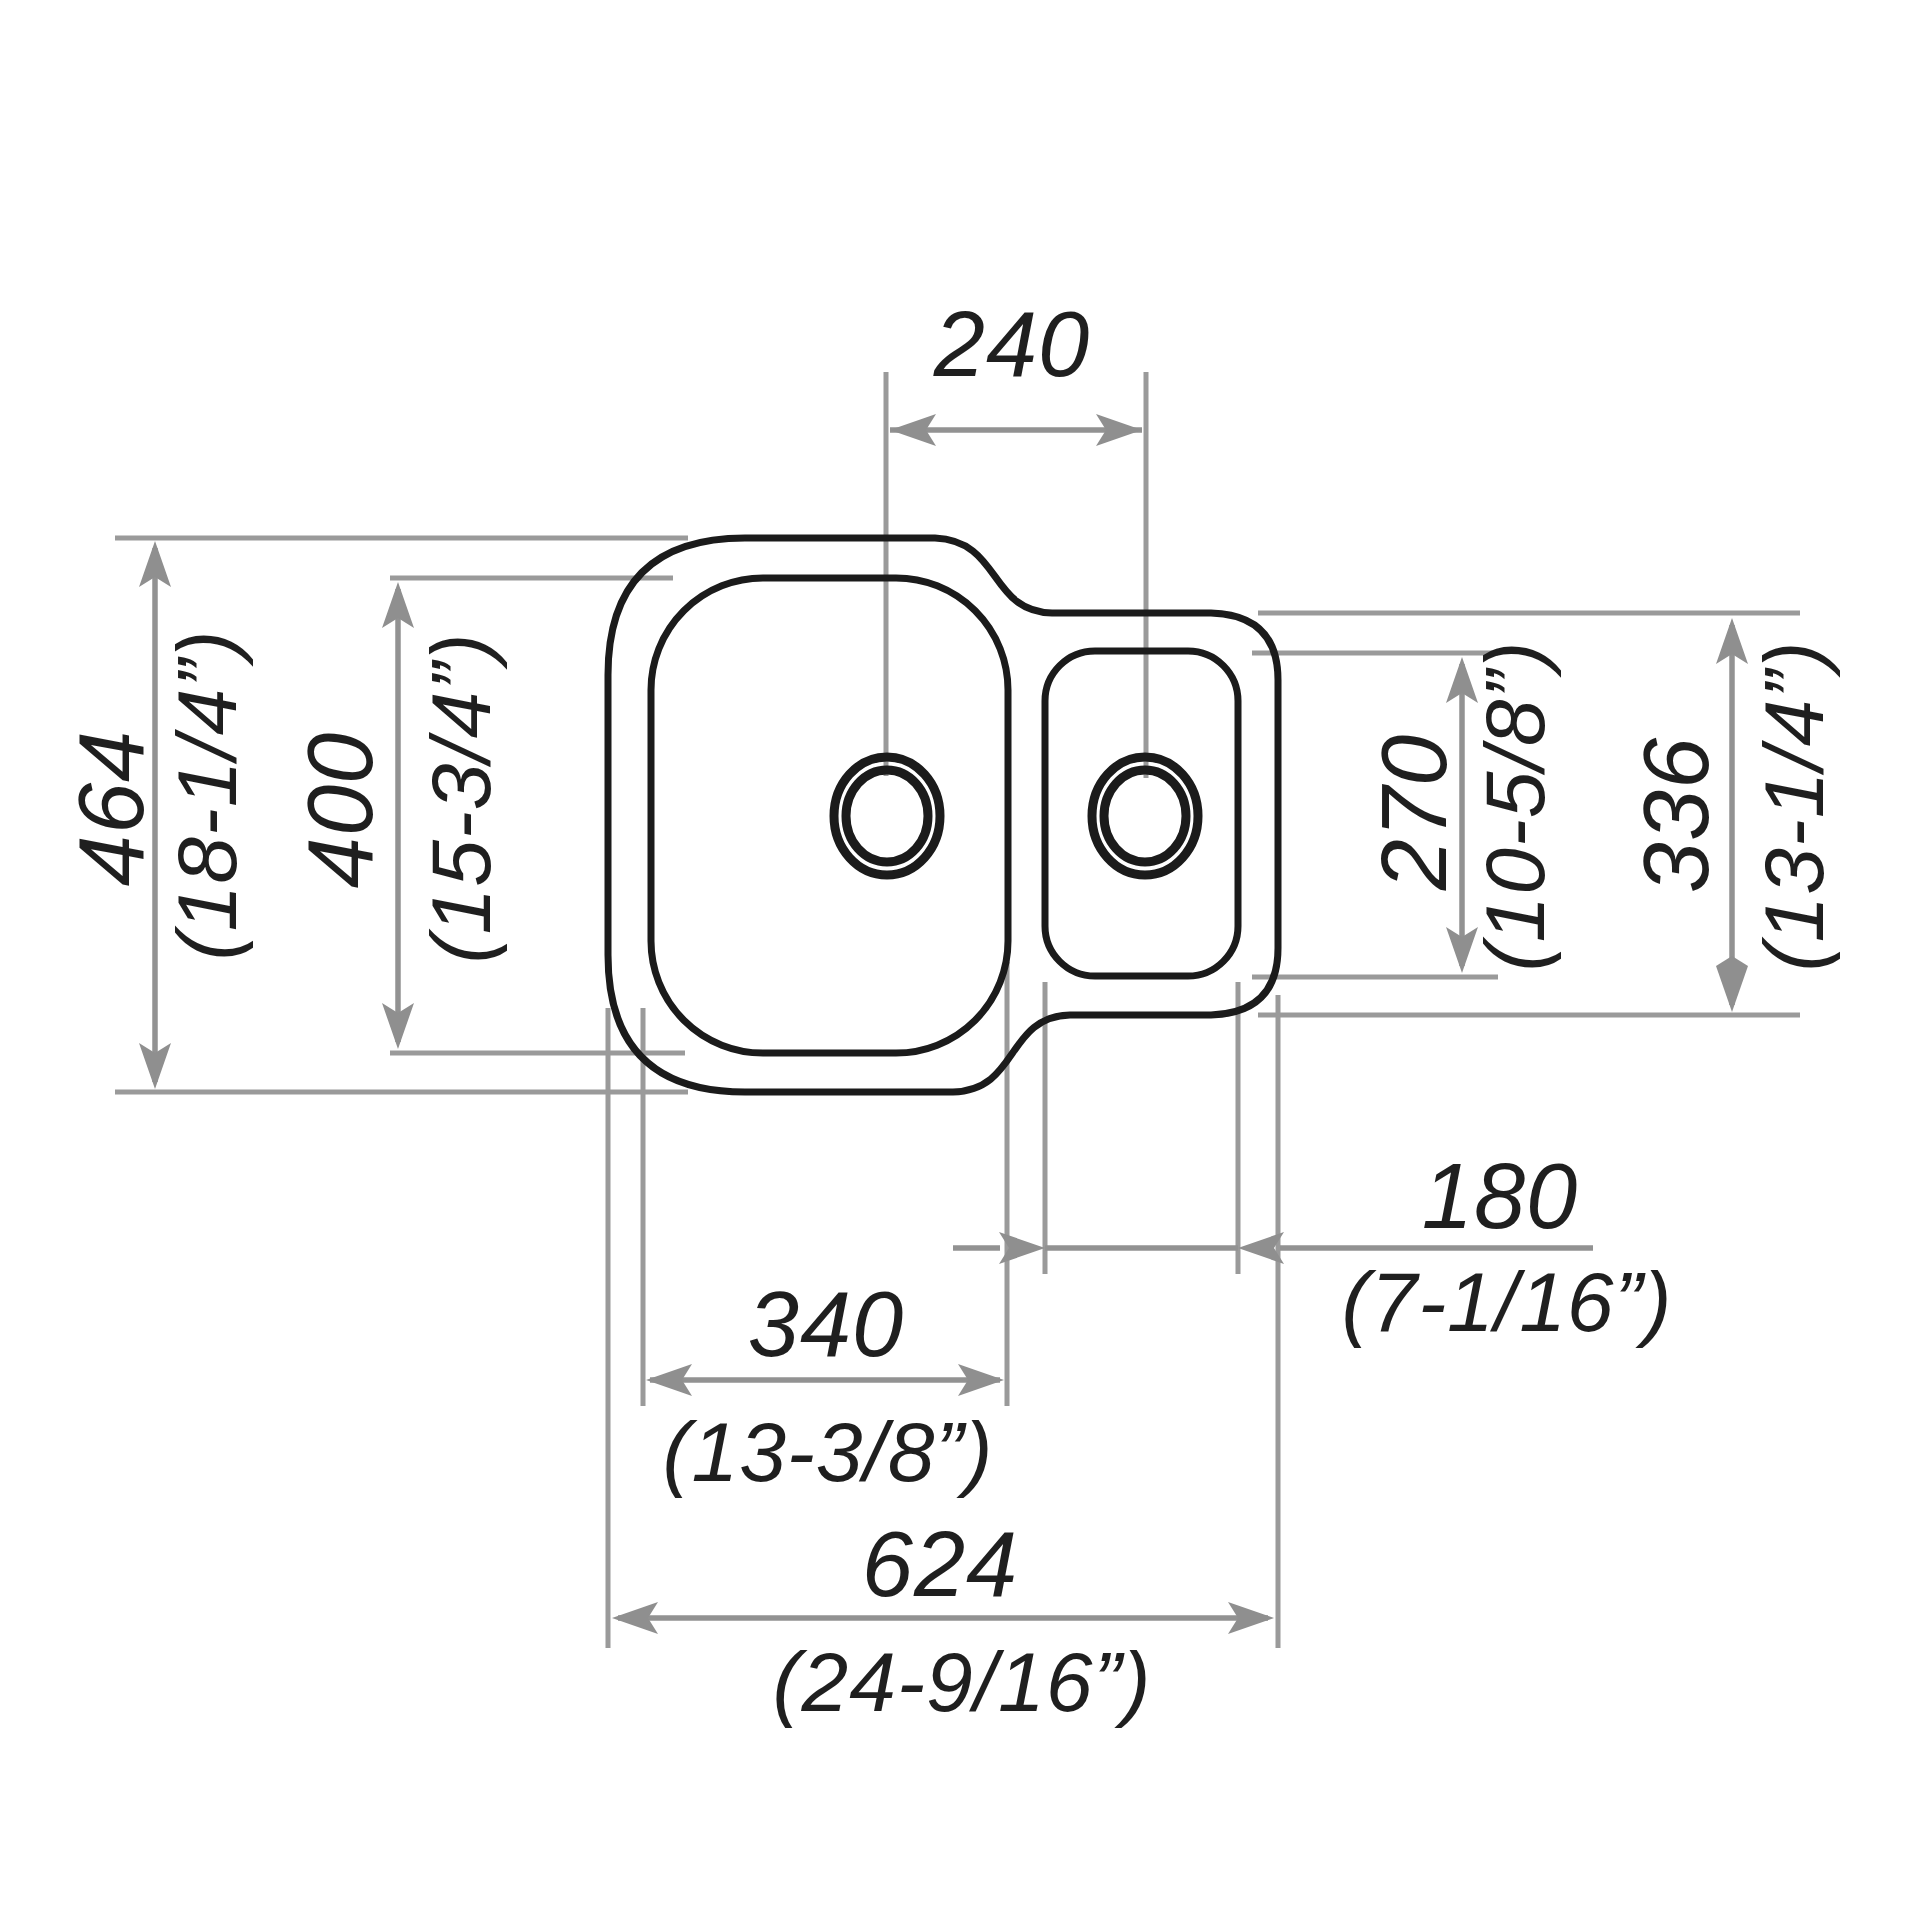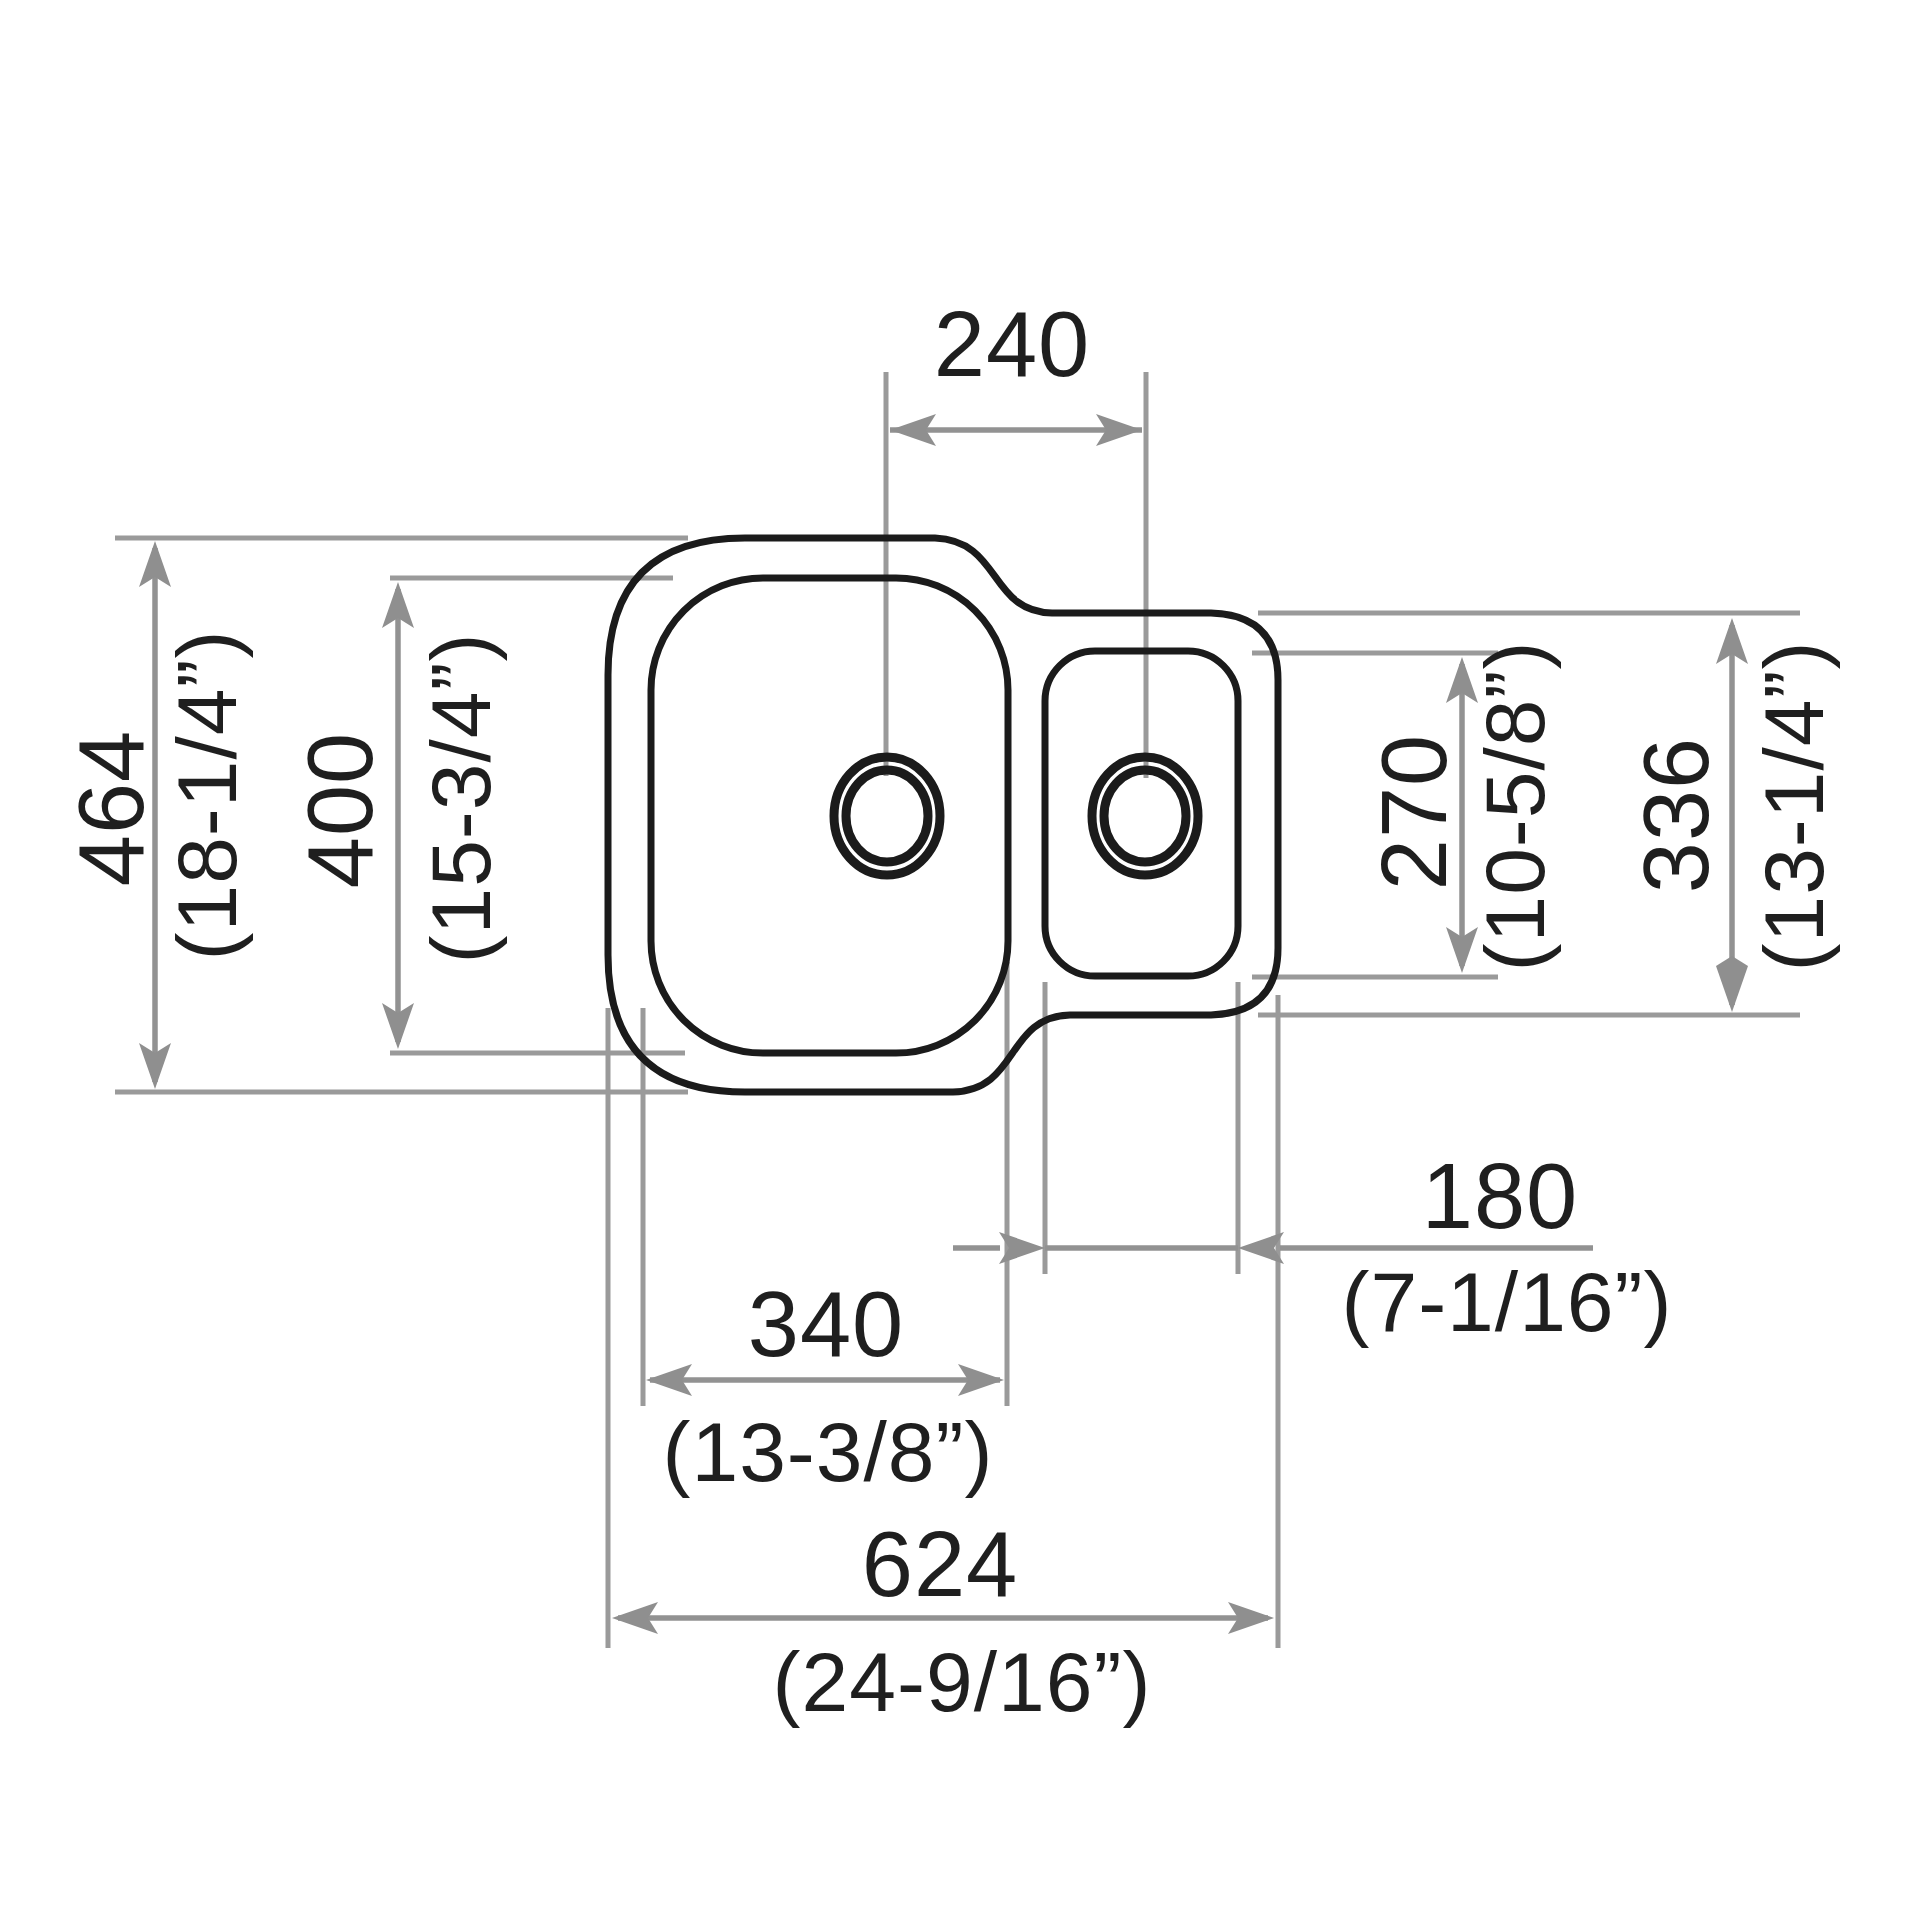--- a/index.html
+++ b/index.html
@@ -9,20 +9,21 @@
     width: 1920px;
     height: 1920px;
     overflow: hidden;
     font-family: "Liberation Sans", sans-serif;
   }
   .stage {
     position: relative;
     width: 1920px;
     height: 1920px;
     background: #ffffff;
+    font-style: italic;
   }
   svg { display: block; }
   .outline {
     fill: none;
     stroke: #1b1b1b;
     stroke-width: 7;
     stroke-linecap: round;
     stroke-linejoin: round;
   }
   .drain {

